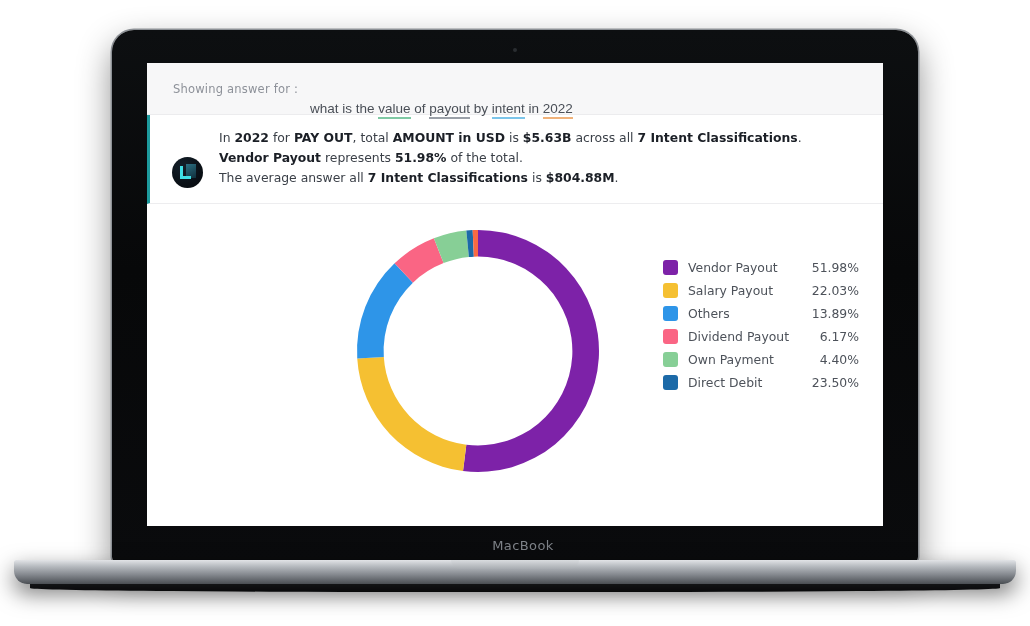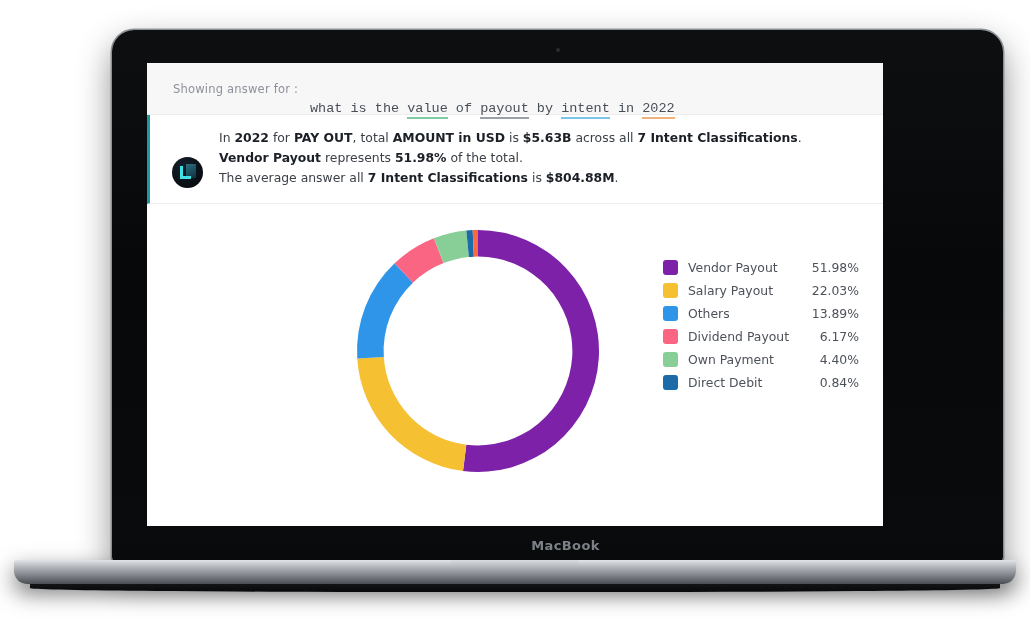--- a/index.html
+++ b/index.html
@@ -17,21 +17,21 @@
     width: 1030px;
     height: 626px;
     background: #ffffff;
   }
 
   
   .laptop-lid {
     position: absolute;
     left: 112px;
     top: 30px;
-    width: 891px;
+    width: 806px;
     height: 533px;
     background: linear-gradient(180deg,#0d0f11 0%,#070809 45%,#0a0b0d 100%);
     border-radius: 22px 22px 6px 6px;
     box-shadow: 0 0 0 1.5px #8d9196, 0 14px 34px rgba(0,0,0,.45);
   }
   .laptop-camera {
     position: absolute;
     left: 50%;
     top: 18px;
     width: 4px; height: 4px;
@@ -41,21 +41,20 @@
   }
   .macbook-wordmark {
     position: absolute;
     left: 16px; right: 0;
     bottom: 10px;
     text-align: center;
     color: #7e8288;
     font-size: 13px;
     letter-spacing: .4px;
     font-family: "DejaVu Sans", sans-serif;
-    font-weight: bold;
   }
   .laptop-screen {
     position: absolute;
     left: 35px;
     top: 33px;
     width: 736px;
     height: 463px;
     background: #ffffff;
     overflow: hidden;
   }
@@ -103,21 +102,21 @@
   .query-prefix {
     font-size: 11.5px;
     color: #8d9199;
     letter-spacing: .2px;
     margin-right: 12px;
     font-family: "DejaVu Sans", sans-serif;
   }
   .query-text {
     font-size: 13.5px;
     color: #4a4f57;
-    font-family: Liberation Mono, monospace;
+    font-family: Liberation Sans, sans-serif;
     margin-top: 40px;
   }
   .query-text .tok { padding-bottom: 1px; }
   .tok-value  { border-bottom: 2px solid #7fc9a4; }
   .tok-payout { border-bottom: 2px solid #9aa0a8; }
   .tok-intent { border-bottom: 2px solid #7cc5ea; color:#4a4f57; }
   .tok-year   { border-bottom: 2px solid #f0b27a; }
 
   .answer-card {
     display: flex;
@@ -268,21 +267,21 @@
               <span class="legend-value">6.17%</span>
             </div>
             <div class="legend-row">
               <span class="legend-swatch" style="background: rgb(135, 207, 150);"></span>
               <span class="legend-label">Own Payment</span>
               <span class="legend-value">4.40%</span>
             </div>
             <div class="legend-row">
               <span class="legend-swatch" style="background: rgb(28, 106, 168);"></span>
               <span class="legend-label">Direct Debit</span>
-              <span class="legend-value">0.84%</span>
+              <span class="legend-value">23.50%</span>
             </div>
           </div>
       </div>
 
     </div>
 
     <div class="macbook-wordmark">MacBook</div>
   </div>
 
   <div class="laptop-foot"></div>

